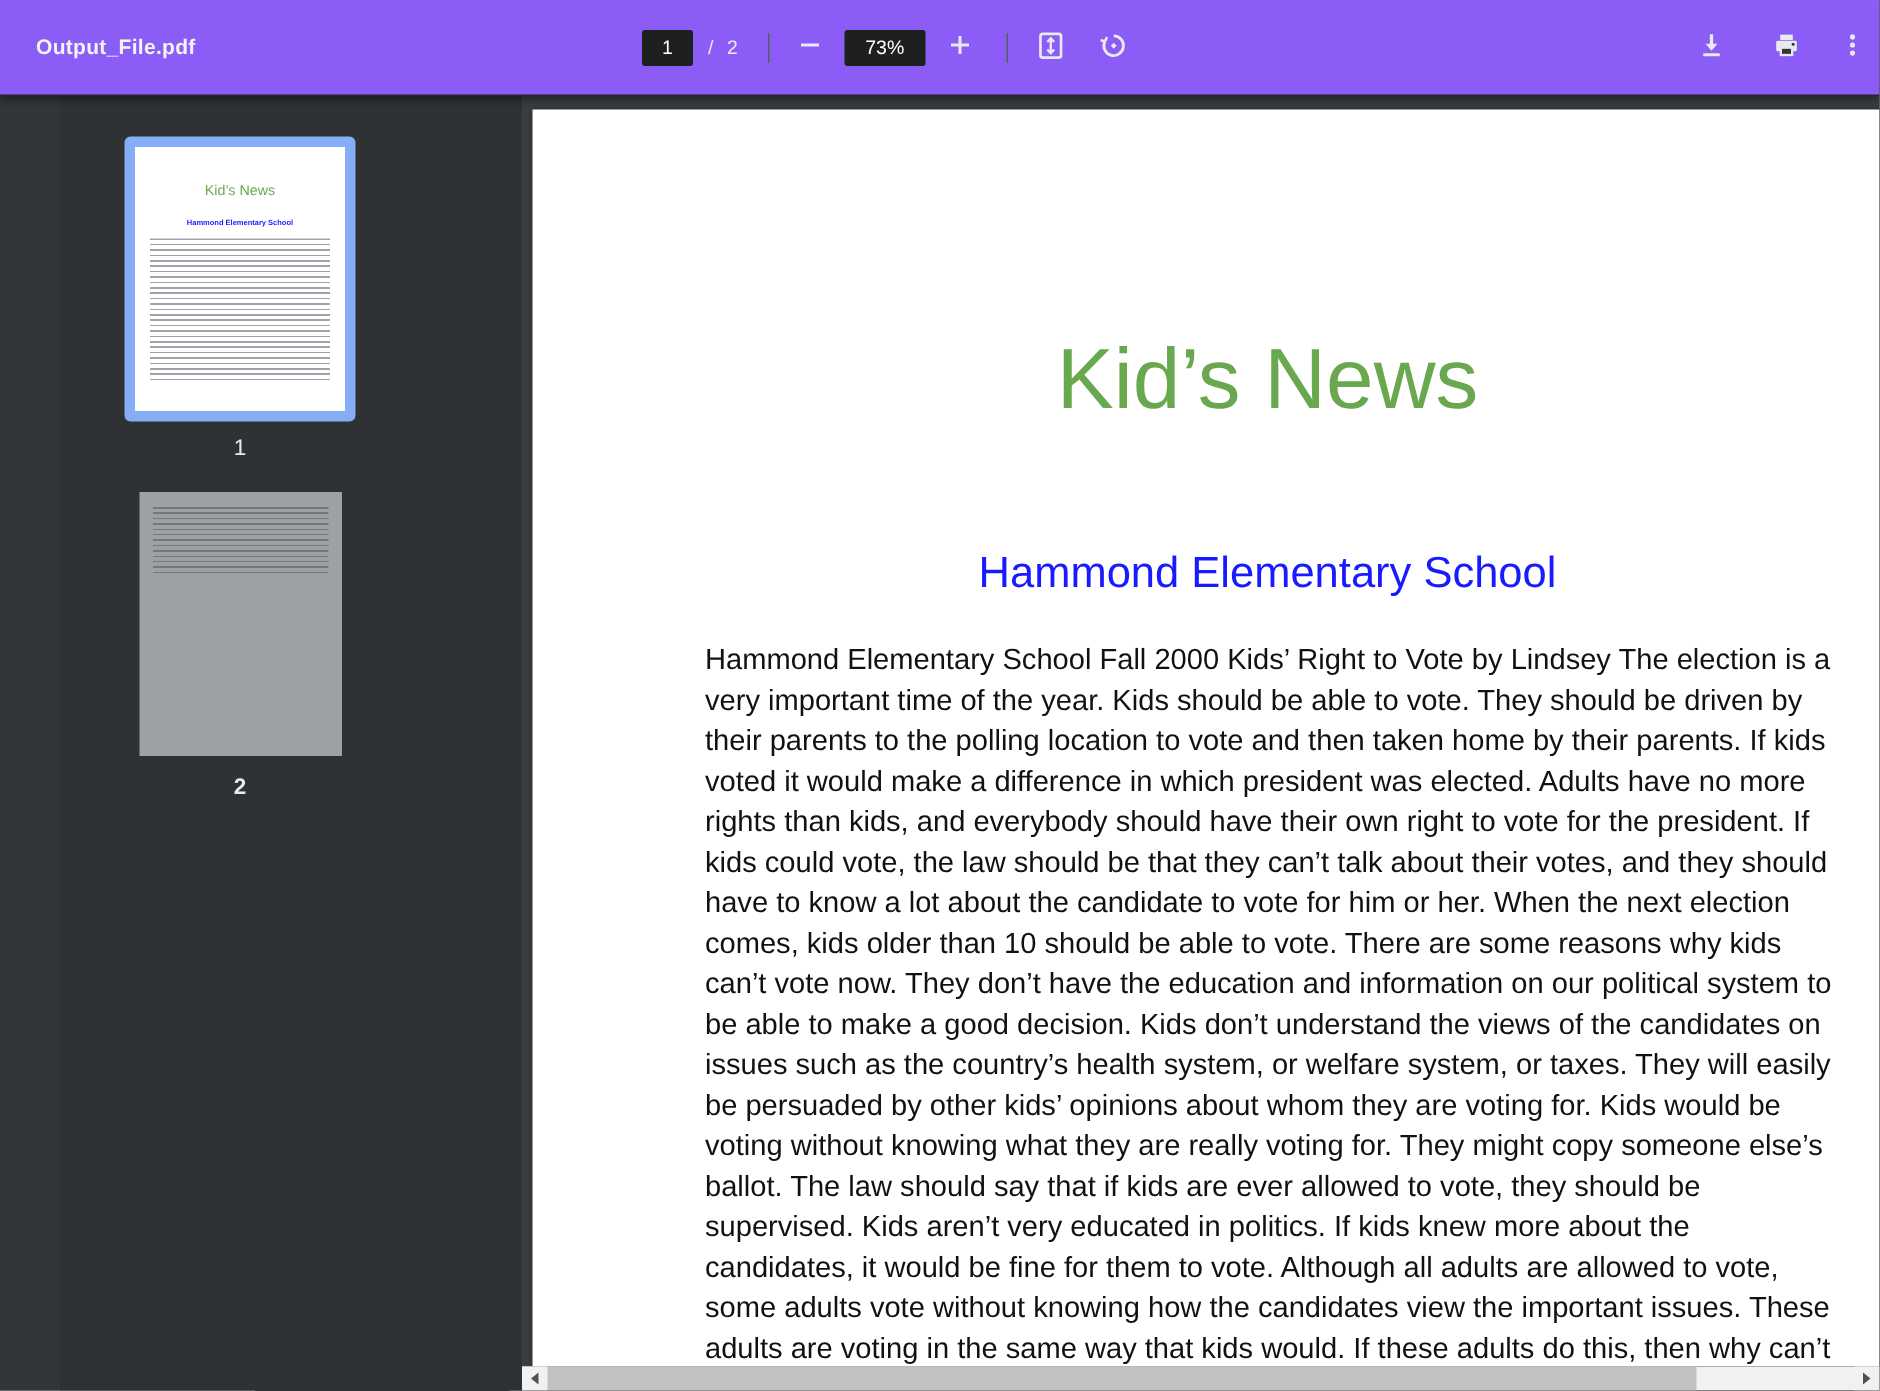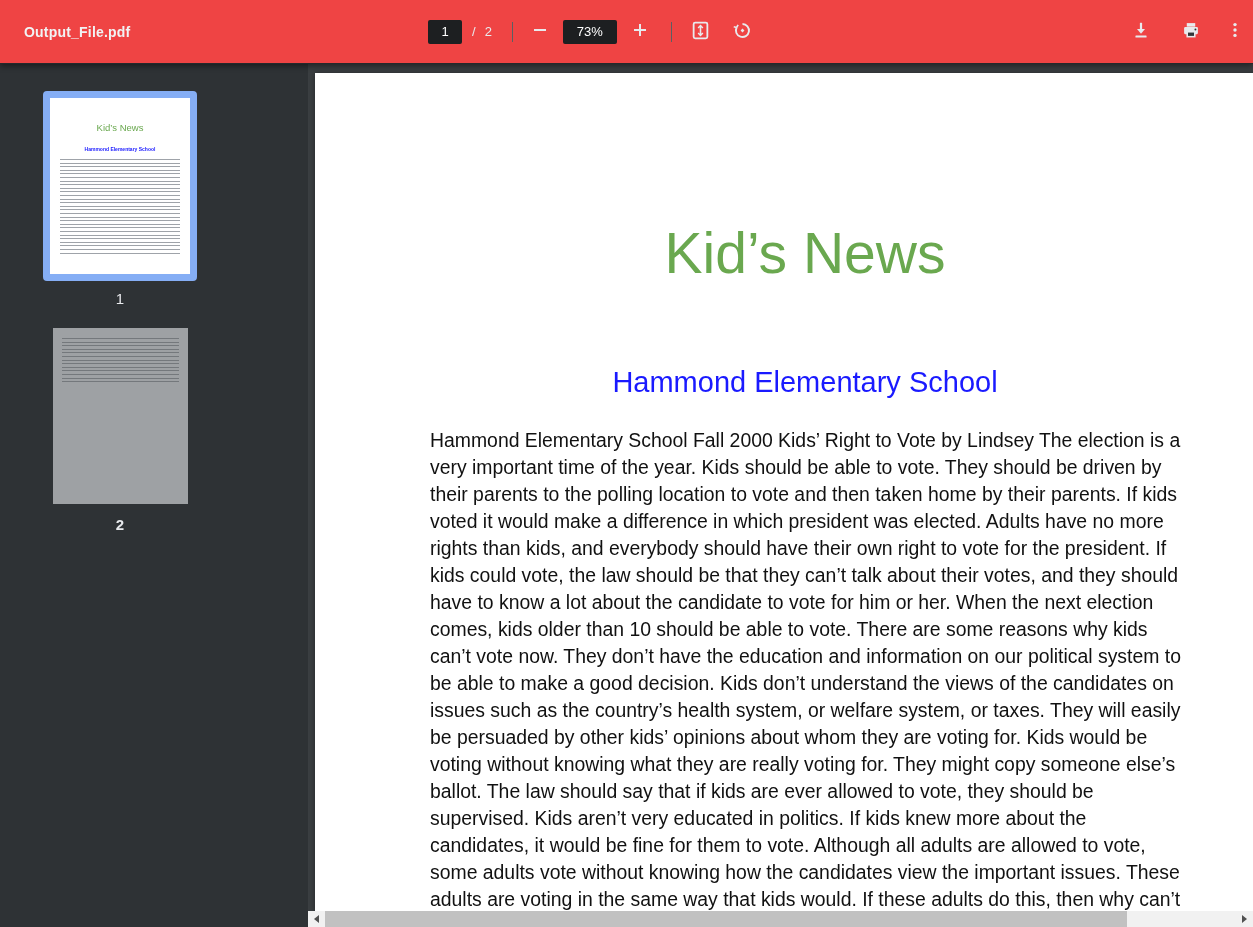--- a/index.html
+++ b/index.html
@@ -1,20 +1,20 @@
 <!DOCTYPE html>
 <html><head>
 <meta charset="utf-8">
 <style>
   * { margin:0; padding:0; box-sizing:border-box; }
   html,body { width:1253px; height:927px; overflow:hidden;
               font-family:"Liberation Sans", sans-serif; background:#323639; }
 
   
-  .toolbar { position:relative; height:64px; background:#ef4444;
+  .toolbar { position:relative; height:64px; background:#8b5cf6;
              display:flex; align-items:center;
              box-shadow:0 2px 6px rgba(0,0,0,.45); z-index:5;
              border-bottom:1px solid #26282b; }
   .toolbar-left { padding-left:24px; }
   .filename { color:#f1f3f4; font-size:14px; font-weight:700; letter-spacing:.2px; }
 
   .toolbar-center { position:absolute; left:428px; top:0; height:100%;
                     display:flex; align-items:center; }
   .num-box { background:#1d1f21; color:#fff; font-size:13px; text-align:center;
              border:none; border-radius:2px; height:24px; display:flex;
@@ -27,21 +27,21 @@
   .tb-btn { width:30px; height:30px; border:none; background:transparent;
             border-radius:50%; display:flex; align-items:center;
             justify-content:center; cursor:pointer; padding:0; }
   .ml8{margin-left:8px} .ml12{margin-left:12px} .ml14{margin-left:14px} .ml16{margin-left:16px}
 
   .toolbar-right { position:absolute; right:2px; top:0; height:100%;
                    display:flex; align-items:center; gap:14px; padding-right:4px; }
   .tb-btn.w36{ width:36px; } .tb-btn.w24{ width:24px; }
 
   
-  .app-body { display:flex; height:863px; }
+  .app-body { display:flex; height:863px;padding-left:40px; }
 
   
   .sidebar { width:308px; background:#2e3235; padding-top:27px;
              display:flex; flex-direction:column; align-items:flex-start; }
   .thumb-col { width:240px; display:flex; flex-direction:column; align-items:center; }
   .thumb-frame { border-radius:4px; cursor:pointer; }
   .thumb-frame.selected { border:7px solid #85aef5; }
   .mini-page1 { width:140px; height:176px; background:#ffffff; overflow:hidden; }
   .mini-title { margin-top:24px; text-align:center; font-size:9.5px; font-weight:400; }
   .mini-subtitle { margin-top:13px; text-align:center; font-size:5px; font-weight:700; }

